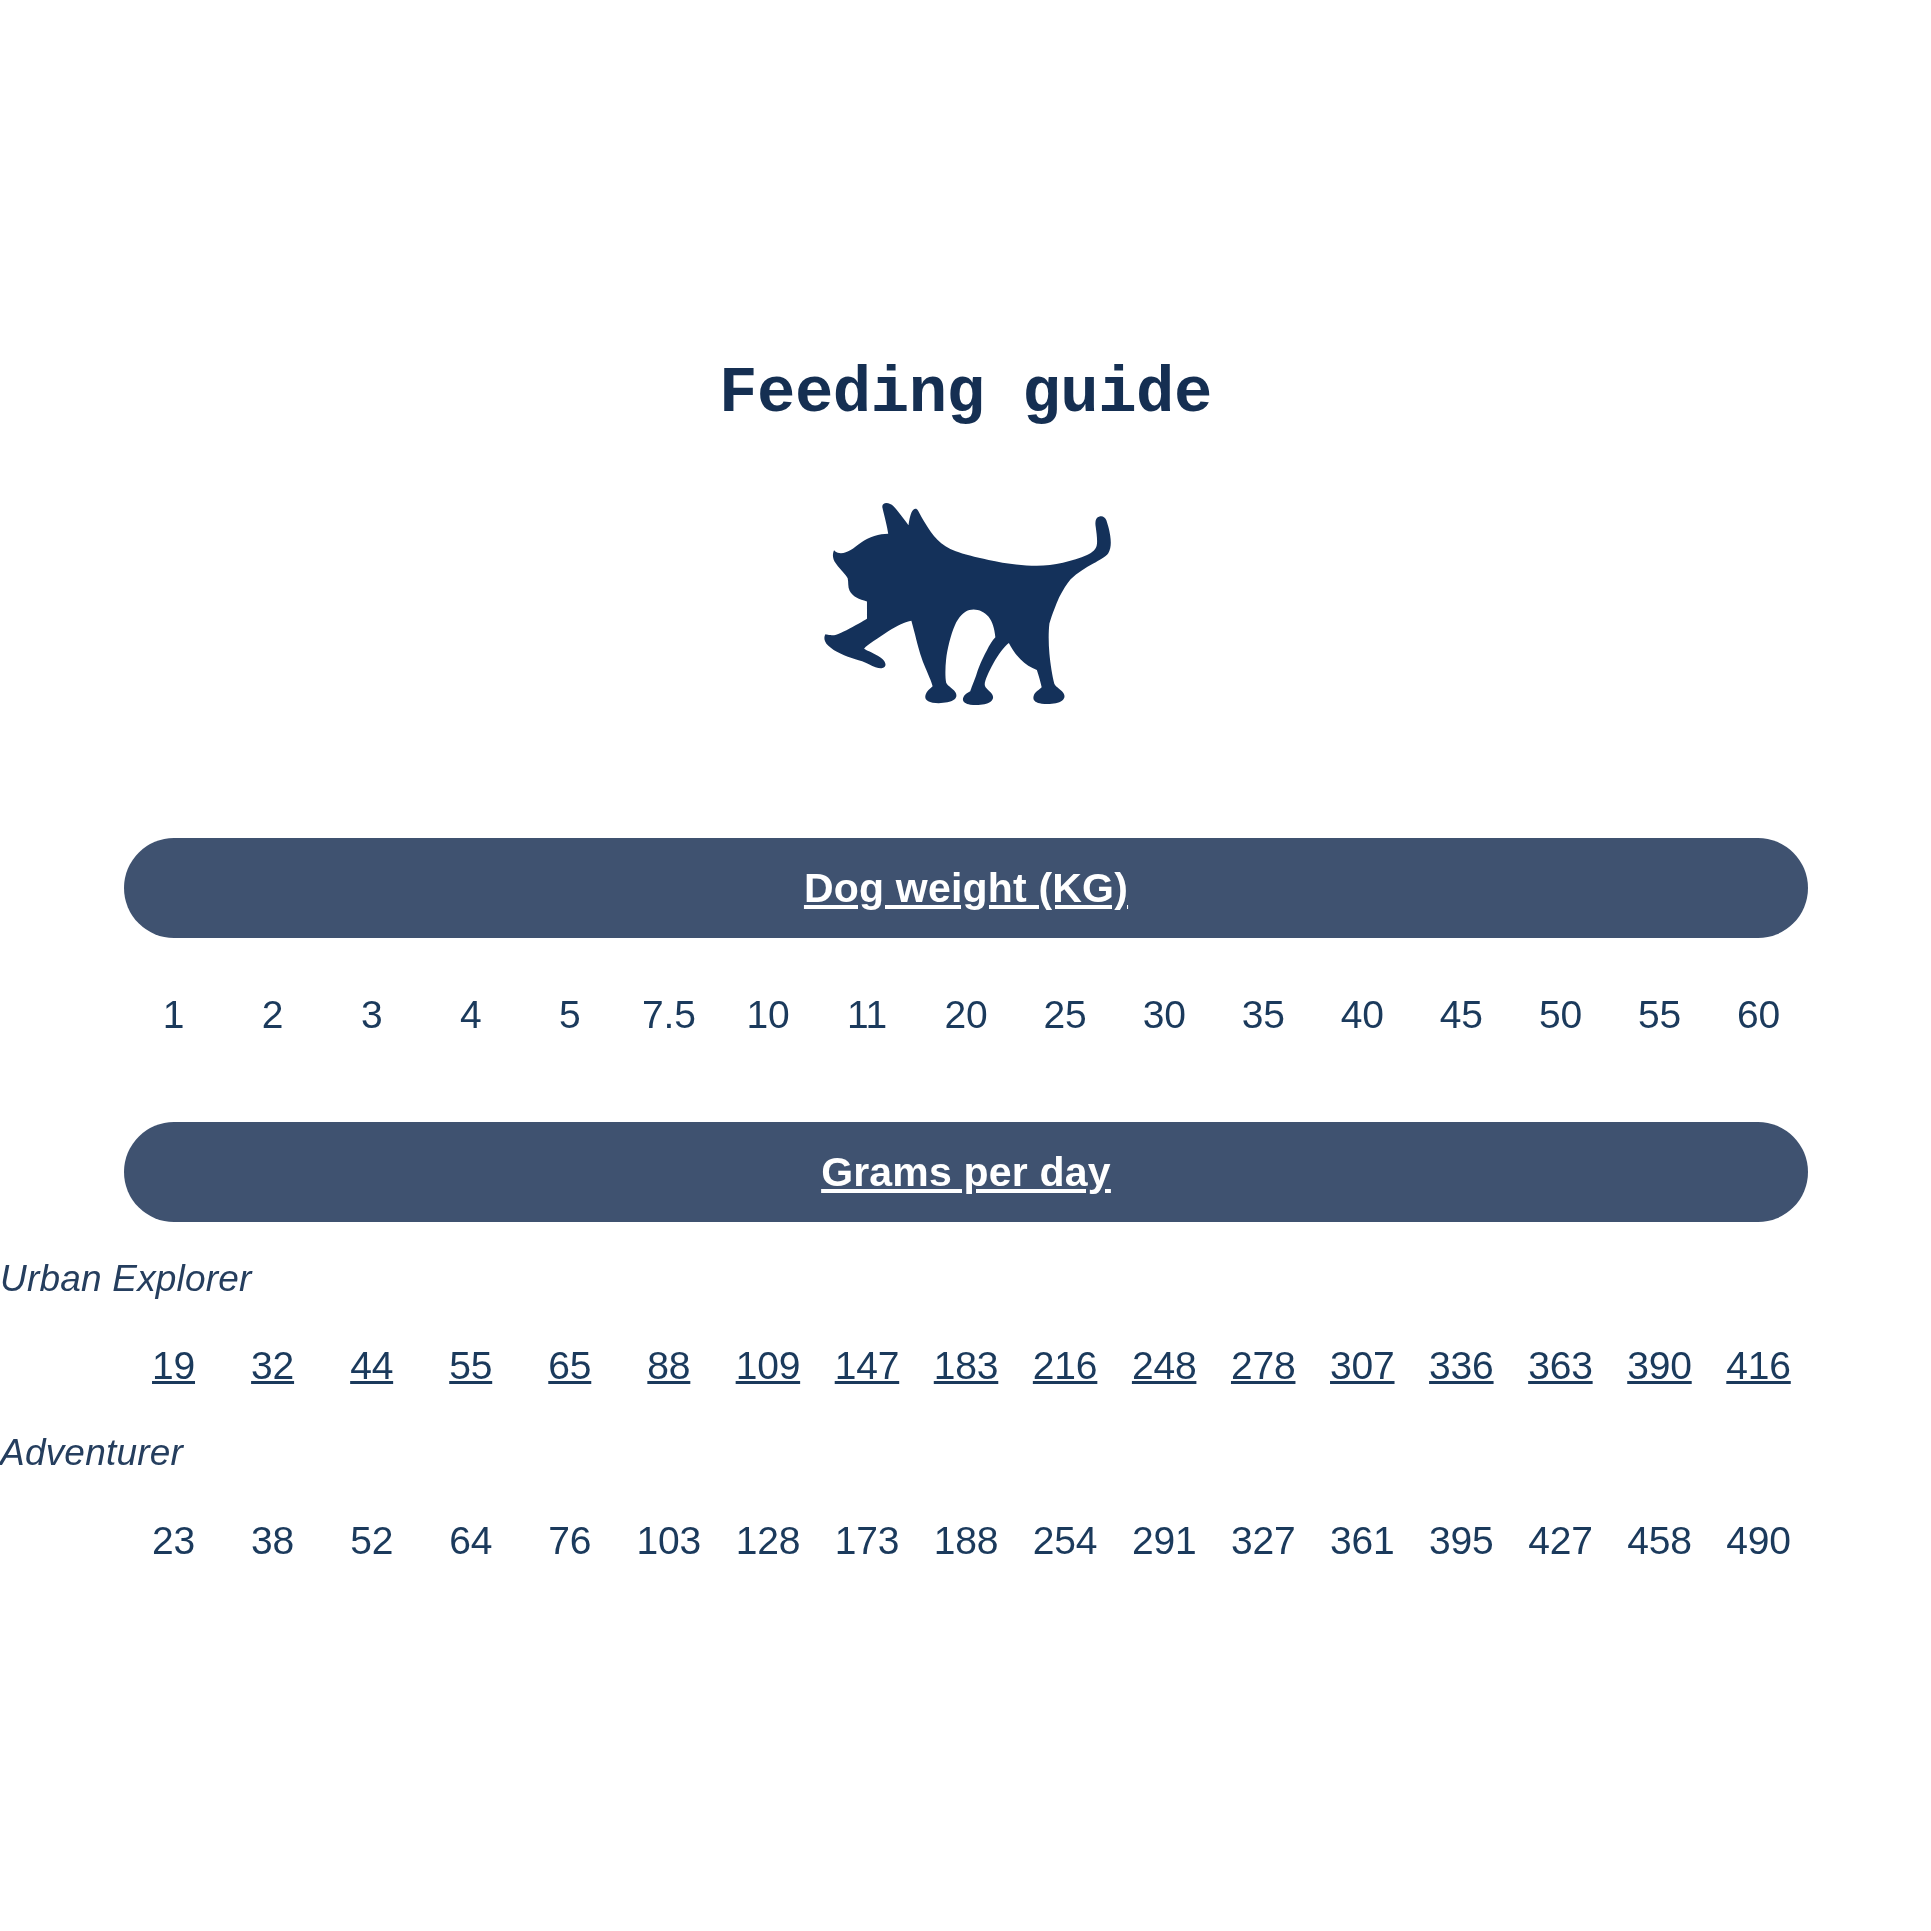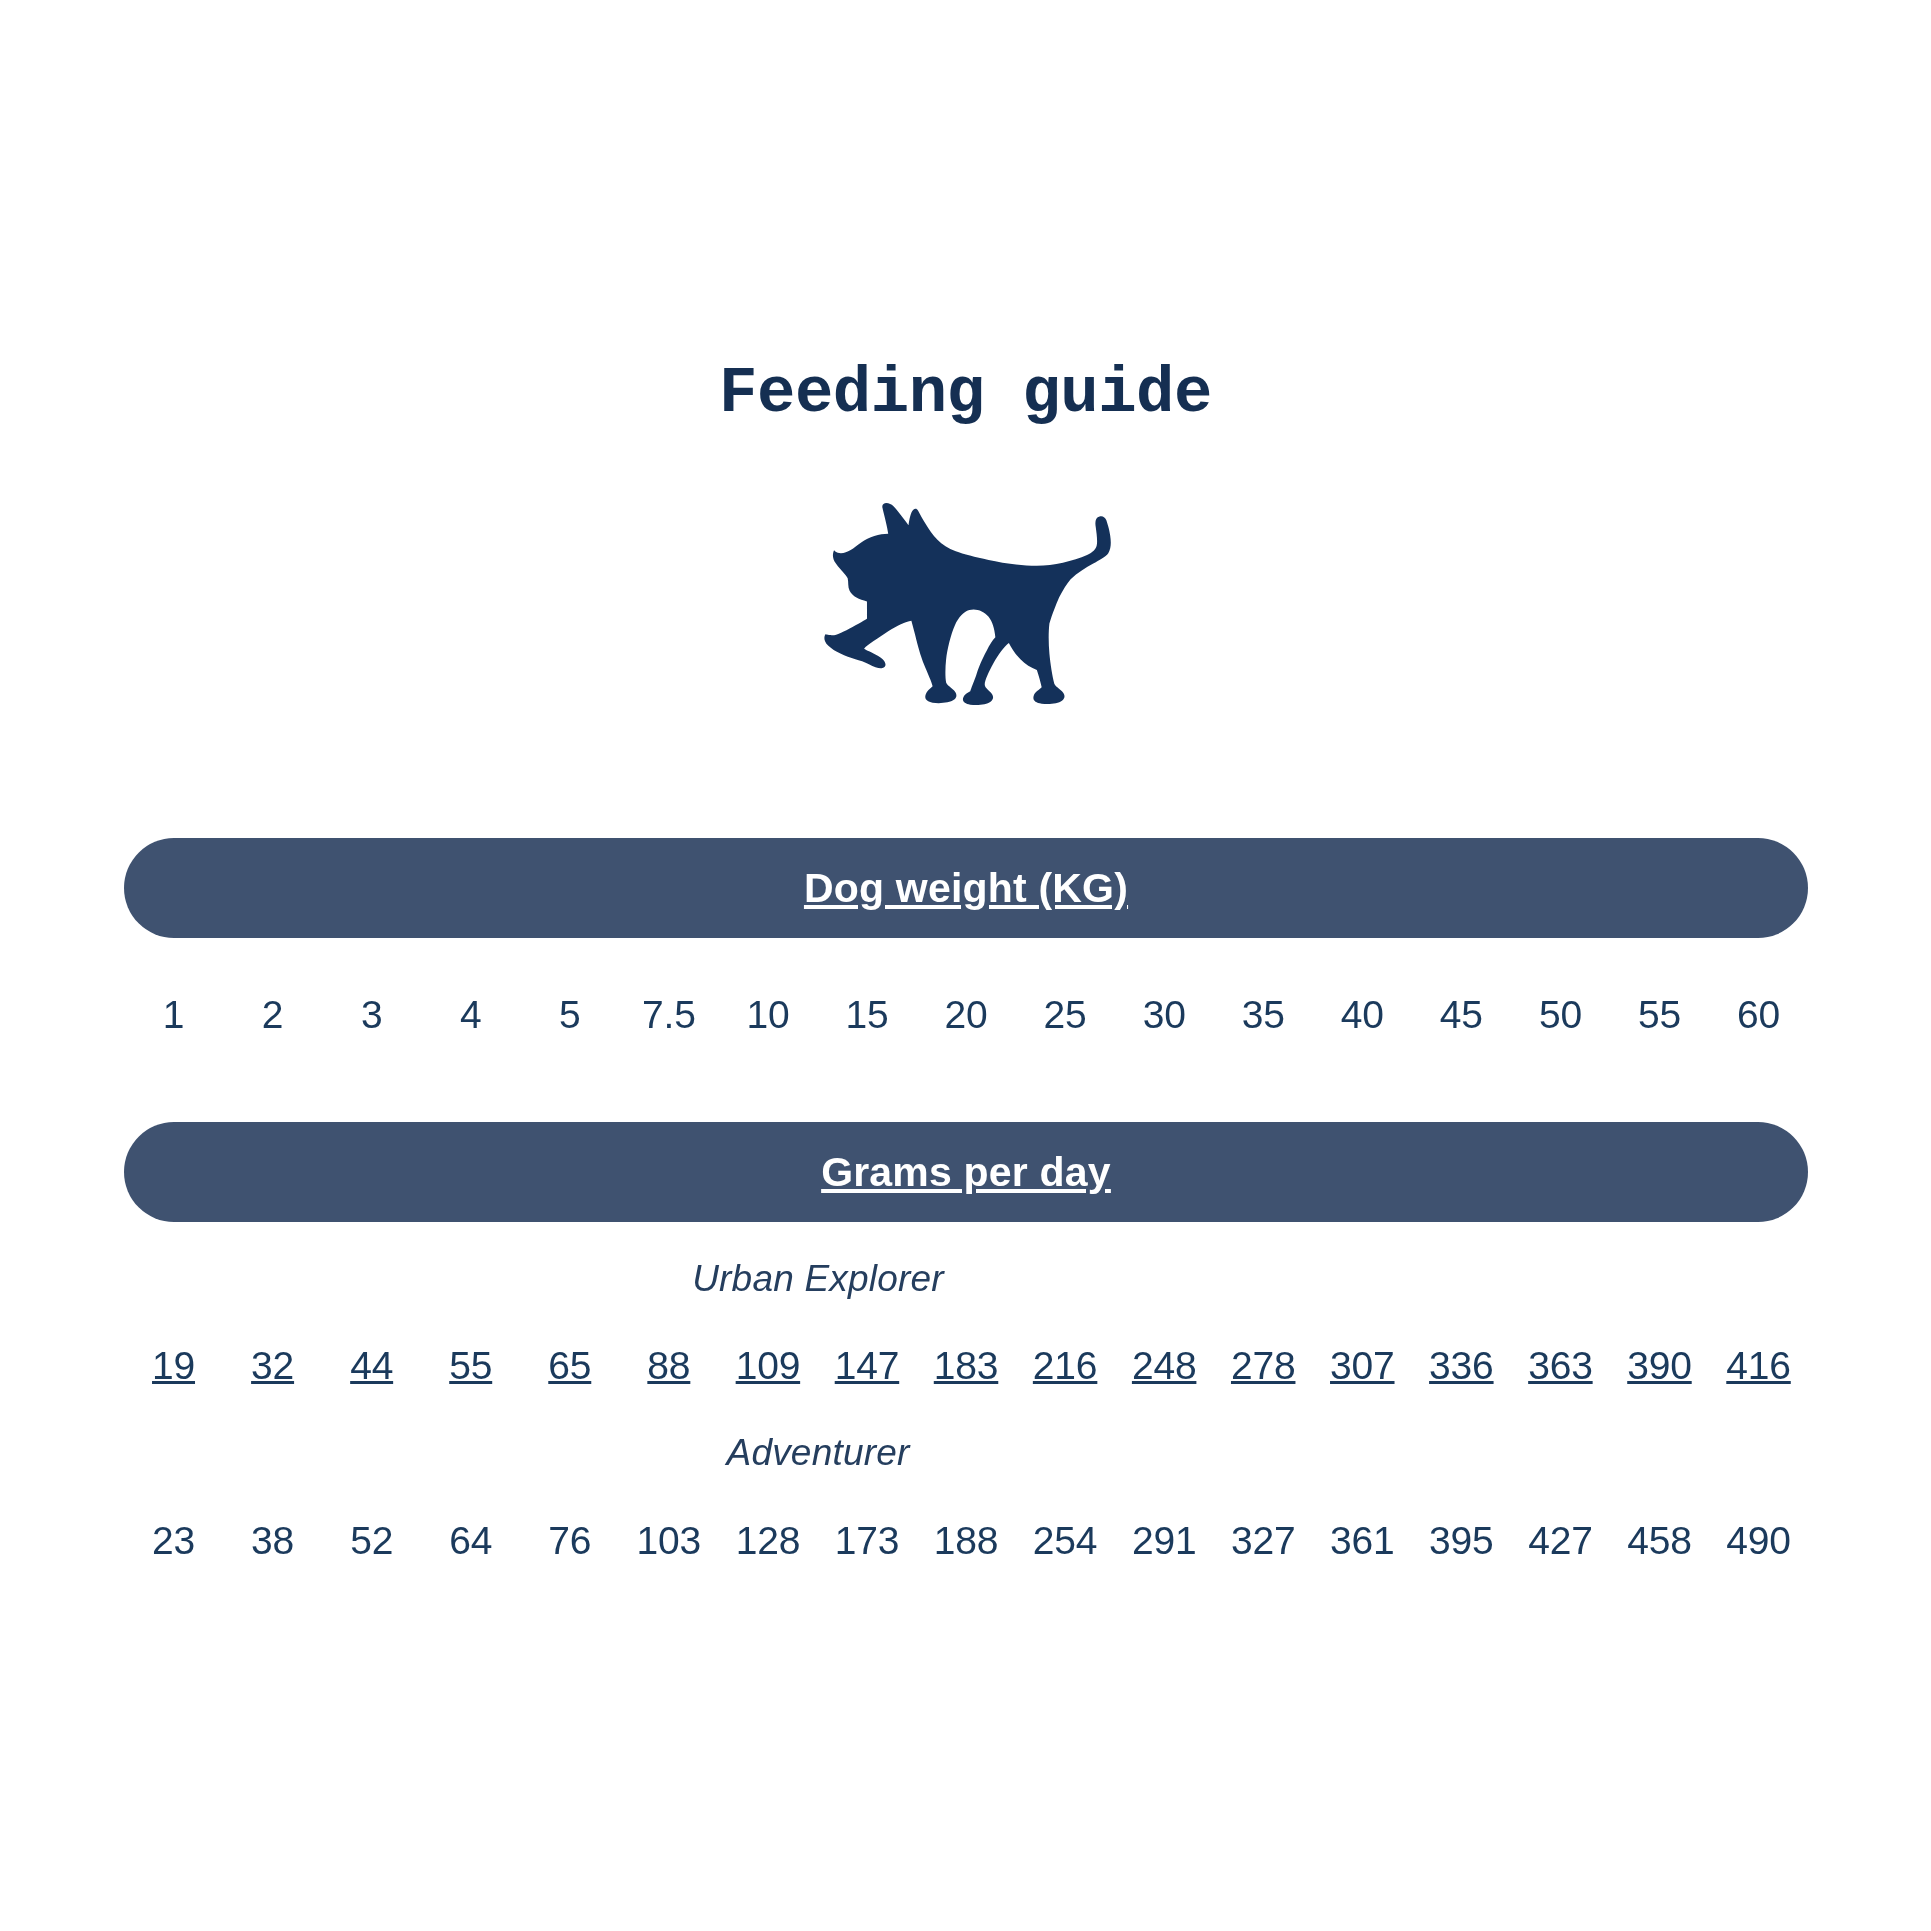--- a/index.html
+++ b/index.html
@@ -97,21 +97,20 @@
   }
   .row-weights    { top: 993px; }
   .row-explorer   { top: 1344px; text-decoration: underline; }
   .row-adventurer { top: 1519px; }
 
   
   .group-label {
     position: absolute;
     left: 0;
     width: 1636px;
-    text-align: center;
     font-size: 37px;
     font-style: italic;
     color: #253e5e;
     letter-spacing: 0.2px;
   }
   .label-explorer   { top: 1258px; }
   .label-adventurer { top: 1432px; }
 </style>
 </head>
 <body>
@@ -211,21 +210,21 @@
   </div>
 
   <div class="value-row row-weights">
     <span class="value-cell">1</span>
     <span class="value-cell">2</span>
     <span class="value-cell">3</span>
     <span class="value-cell">4</span>
     <span class="value-cell">5</span>
     <span class="value-cell">7.5</span>
     <span class="value-cell">10</span>
-    <span class="value-cell">15</span>
+    <span class="value-cell">11</span>
     <span class="value-cell">20</span>
     <span class="value-cell">25</span>
     <span class="value-cell">30</span>
     <span class="value-cell">35</span>
     <span class="value-cell">40</span>
     <span class="value-cell">45</span>
     <span class="value-cell">50</span>
     <span class="value-cell">55</span>
     <span class="value-cell">60</span>
   </div>

